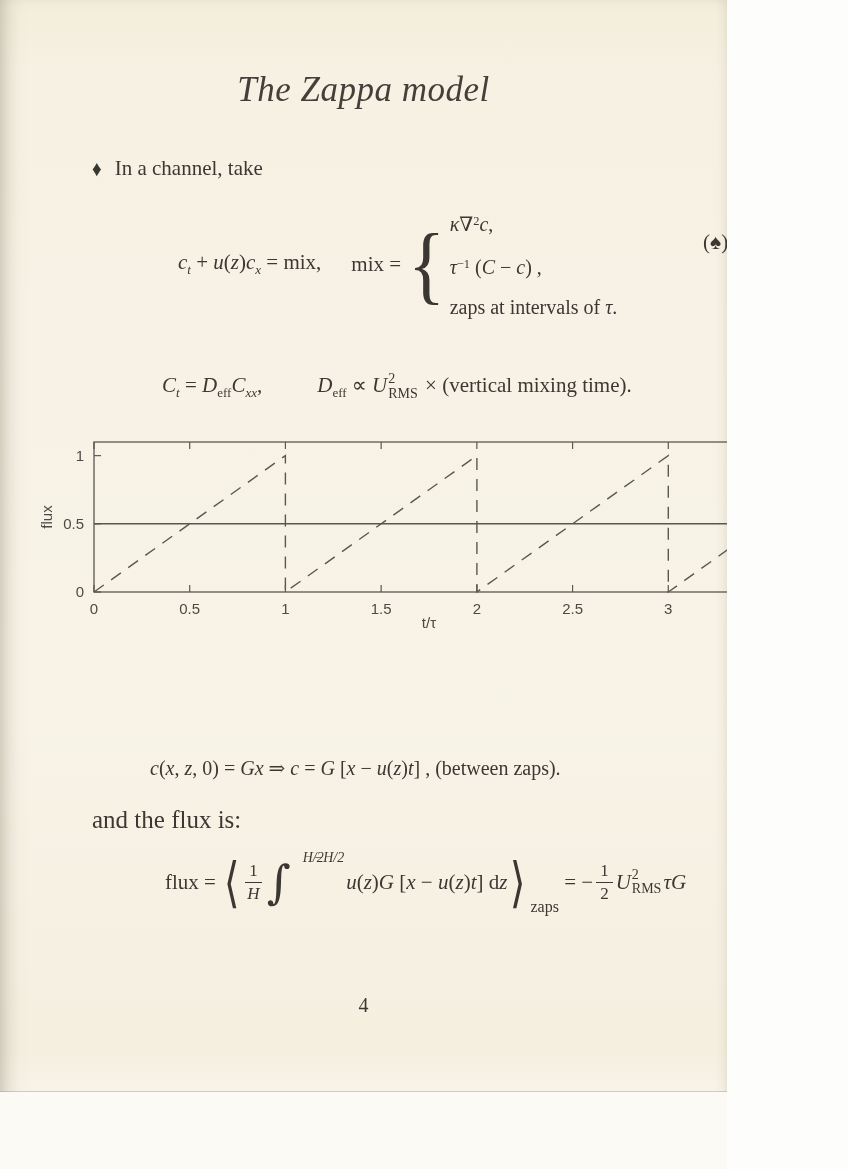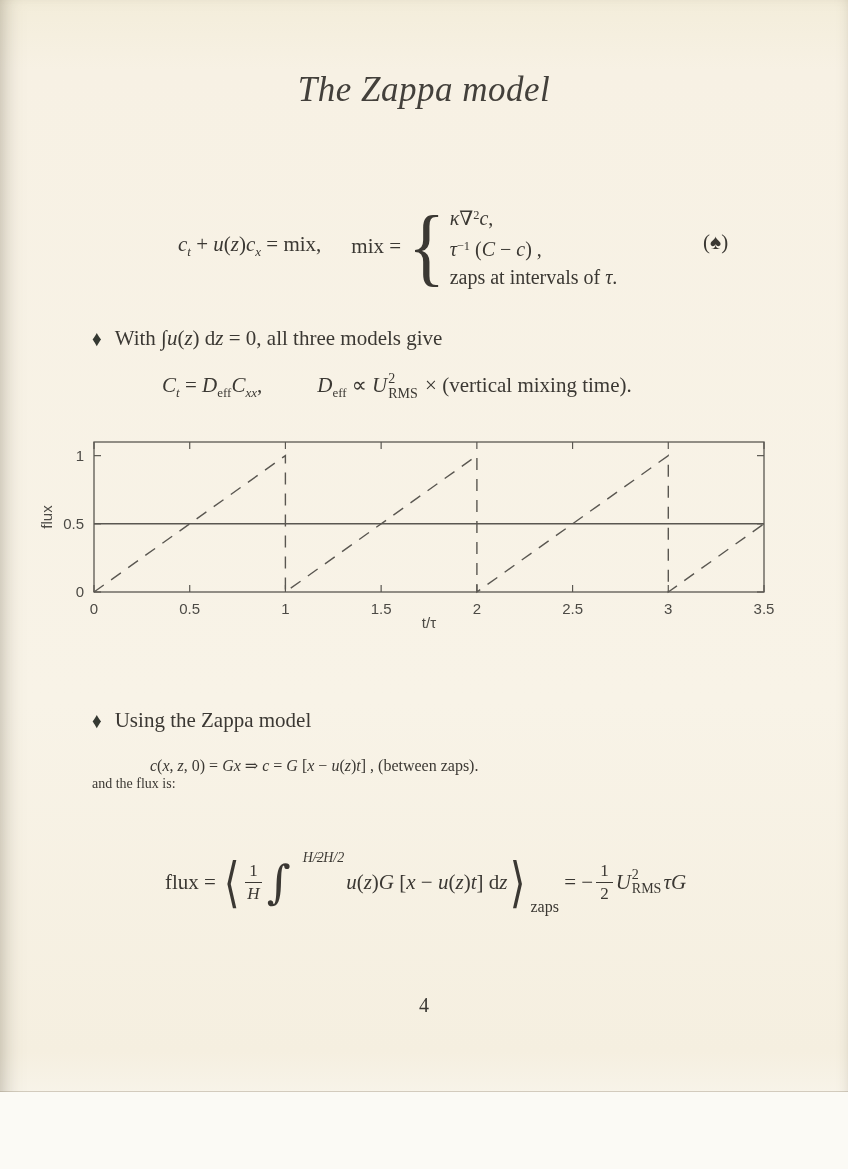--- a/index.html
+++ b/index.html
@@ -1,48 +1,48 @@
 <!DOCTYPE html>
 <html><head>
 <meta charset="utf-8">
 <style>
   html,body{margin:0;padding:0;background:#fdfdfb;}
   .paper{
-    position:relative;width:848px;height:1169px;overflow:hidden;
+    position:relative;width:727px;height:1169px;overflow:hidden;
     background:linear-gradient(180deg,#f3edda 0%,#f7f1e4 6%,#f8f3e7 60%,#f5efe0 90%,#f8f4ea 94%,#fbf9f3 100%);
     box-shadow:inset 16px 0 22px -16px rgba(110,100,80,.5), inset -8px 0 14px -10px rgba(110,100,80,.25);
     font-family:"Liberation Serif","DejaVu Serif",serif;color:#3b3833;
   }
   .paper-edge{position:absolute;left:0;top:1091px;width:100%;height:1px;background:rgba(150,140,118,.38);}
   .below-edge{position:absolute;left:0;top:1092px;width:100%;height:77px;background:#fbfaf5;}
   .title{position:absolute;top:70px;left:0;width:100%;text-align:center;
     font-size:35px;font-style:italic;color:#43403b;letter-spacing:.5px;}
   .bullet{position:absolute;left:92px;font-size:21px;white-space:nowrap;}
   .diamond{display:inline-block;margin-right:13px;font-size:19px;color:#353932;transform:scaleY(1.15);}
   .m{font-size:21px;}
   .mi{font-style:italic;}
   sub{font-size:62%;vertical-align:-0.35em;}
   sup{font-size:62%;vertical-align:0.5em;}
   .b1{top:156px}.b2{top:326px}.b3{top:708px}.b4{top:948px}
   .eq1{position:absolute;left:178px;top:201px;white-space:nowrap;}
   .eq1 .m,.eq1 .cases,.eq1 .brace{vertical-align:middle;}
   .mixeq{margin-left:30px;}
   .brace{display:inline-block;font-size:86px;line-height:1;font-weight:400;color:#3b3833;
     transform:scaleX(.9);margin-right:2px;}
-  .cases{display:inline-block;text-align:left;line-height:28px;font-size:20px;}
+  .cases{display:inline-block;text-align:left;line-height:40px;font-size:20px;}
   .cases .m{font-size:20px;display:block;}
   .eqtag{position:absolute;left:703px;top:230px;font-size:21px;}
   .eq2{position:absolute;left:162px;top:372px;white-space:nowrap;font-size:21px;font-family:Liberation Serif, serif;}
   .eq2half{margin-left:55px;}
   .chart{position:absolute;left:36px;top:436px;}
   .chart text{font-family:"Liberation Sans","DejaVu Sans",sans-serif;font-size:15px;fill:#4c4a45;}
   .caption{position:absolute;top:650px;left:0;width:100%;text-align:center;
     font-size:20px;font-style:italic;color:#403d38;}
-  .eq3{position:absolute;left:150px;top:756px;white-space:nowrap;font-size:16px;}
-  .connector{position:absolute;left:92px;top:776px;font-size:14px;}
+  .eq3{position:absolute;left:150px;top:756px;white-space:nowrap;font-size:20px;}
+  .connector{position:absolute;left:92px;top:806px;font-size:25px;}
   .eq4{position:absolute;left:165px;top:838px;white-space:nowrap;font-size:21px;height:84px;line-height:84px;}
   .eq4 > *{vertical-align:middle;line-height:normal;}
   .bigbr{display:inline-block;font-family:"DejaVu Sans",sans-serif;font-size:54px;
     transform:scaleX(.75);color:#3b3833;}
   .frac{display:inline-block;text-align:center;vertical-align:middle;margin:0 3px;}
   .frac .num{display:block;font-size:17px;line-height:1.15;padding:0 4px 1px;border-bottom:1.3px solid #3b3833;}
   .frac .den{display:block;font-size:17px;line-height:1.15;padding-top:1px;}
   .intgrp{display:inline-flex;align-items:center;vertical-align:middle;margin:0 2px;}
   .intsym{font-size:46px;line-height:1;font-family:"DejaVu Serif",serif;}
   .lims{display:inline-flex;flex-direction:row;justify-content:space-between;height:64px;font-size:14px;}
@@ -52,33 +52,33 @@
   .supsub{display:inline-flex;flex-direction:column;vertical-align:middle;font-size:14px;line-height:1.05;margin-left:1px;margin-right:2px;}
   .pagenum{position:absolute;top:994px;left:0;width:100%;text-align:center;font-size:20px;}
 </style>
 </head>
 <body>
 
 <div class="paper">
 
   <div class="title">The Zappa model</div>
 
+  <div class="bullet b1">
+    <span class="diamond">♦</span><span>In a channel, take</span>
+  </div>
 
   <div class="eq eq1">
     <span class="m"><span class="mi">c</span><sub class="mi">t</sub><span> + </span><span class="mi">u</span><span>(</span><span class="mi">z</span><span>)</span><span class="mi">c</span><sub class="mi">x</sub><span> = mix,</span></span><span class="m mixeq"><span>mix = </span></span><span class="brace">{</span><span class="cases">
       <span class="m"><span class="mi">κ</span><span>∇</span><sup>2</sup><span class="mi">c</span><span>,</span></span>
       <span class="m"><span class="mi">τ</span><sup>−1</sup><span> (</span><span class="mi">C</span><span> − </span><span class="mi">c</span><span>) ,</span></span>
       <span class="m"><span>zaps at intervals of </span><span class="mi">τ</span><span>.</span></span>
     </span>
   </div>
   <div class="eqtag">(♠)</div>
 
-  <div class="bullet b2">
-    <span class="diamond">♦</span><span><span>With </span><span>∫</span><span class="mi">u</span><span>(</span><span class="mi">z</span><span>) d</span><span class="mi">z</span><span> = 0, all three models give</span></span>
-  </div>
 
   <div class="eq2">
     <span><span class="mi">C</span><sub class="mi">t</sub><span> = </span><span class="mi">D</span><sub>eff</sub><span class="mi">C</span><sub class="mi">xx</sub><span>,</span></span><span class="eq2half"><span class="mi">D</span><sub>eff</sub><span> ∝ </span><span class="mi">U</span></span><span class="supsub">
         <span>2</span>
         <span>RMS</span>
       </span><span><span> × (vertical mixing time).</span></span>
   </div>
 
   <div class="chart">
     <svg id="chart-svg" width="740" height="196" viewBox="0 0 740 196">
@@ -117,23 +117,20 @@
         <line x1="728" y1="19.636363636363654" x2="721" y2="19.636363636363654" stroke="#5a5751" stroke-width="1.2"></line>
         <text x="48" y="24.636363636363654" text-anchor="end">1</text>
         <polyline points="58.0,87.8 728.0,87.8" fill="none" stroke="#5a5751" stroke-width="1.4"></polyline>
         <polyline points="58.0,156.0 249.4,19.6 249.4,156.0 440.9,19.6 440.9,156.0 632.3,19.6 632.3,156.0 728.0,87.8" fill="none" stroke="#5a5751" stroke-width="1.4" stroke-dasharray="12,9"></polyline>
         <text x="393" y="192" text-anchor="middle">t/τ</text>
         <text x="16" y="81" text-anchor="middle" transform="rotate(-90 16 81)">flux</text>
       </svg>
   </div>
 
 
-  <div class="bullet b3">
-    <span class="diamond">♦</span><span>Using the Zappa model</span>
-  </div>
 
   <div class="eq3"><span class="mi">c</span><span>(</span><span class="mi">x</span><span>, </span><span class="mi">z</span><span>, 0) = </span><span class="mi">Gx</span><span>    ⇒    </span><span class="mi">c</span><span> = </span><span class="mi">G</span><span> [</span><span class="mi">x</span><span> − </span><span class="mi">u</span><span>(</span><span class="mi">z</span><span>)</span><span class="mi">t</span><span>] ,   (between zaps).</span></div>
 
   <div class="connector">and the flux is:</div>
 
   <div class="eq4">
     <span><span>flux = </span></span><span class="bigbr">⟨</span><span class="frac"><span class="num">1</span><span class="den mi">H</span></span><span class="intgrp">
         <span class="intsym">∫</span>
         <span class="lims">
           <span class="lim-top mi">H/2</span>

